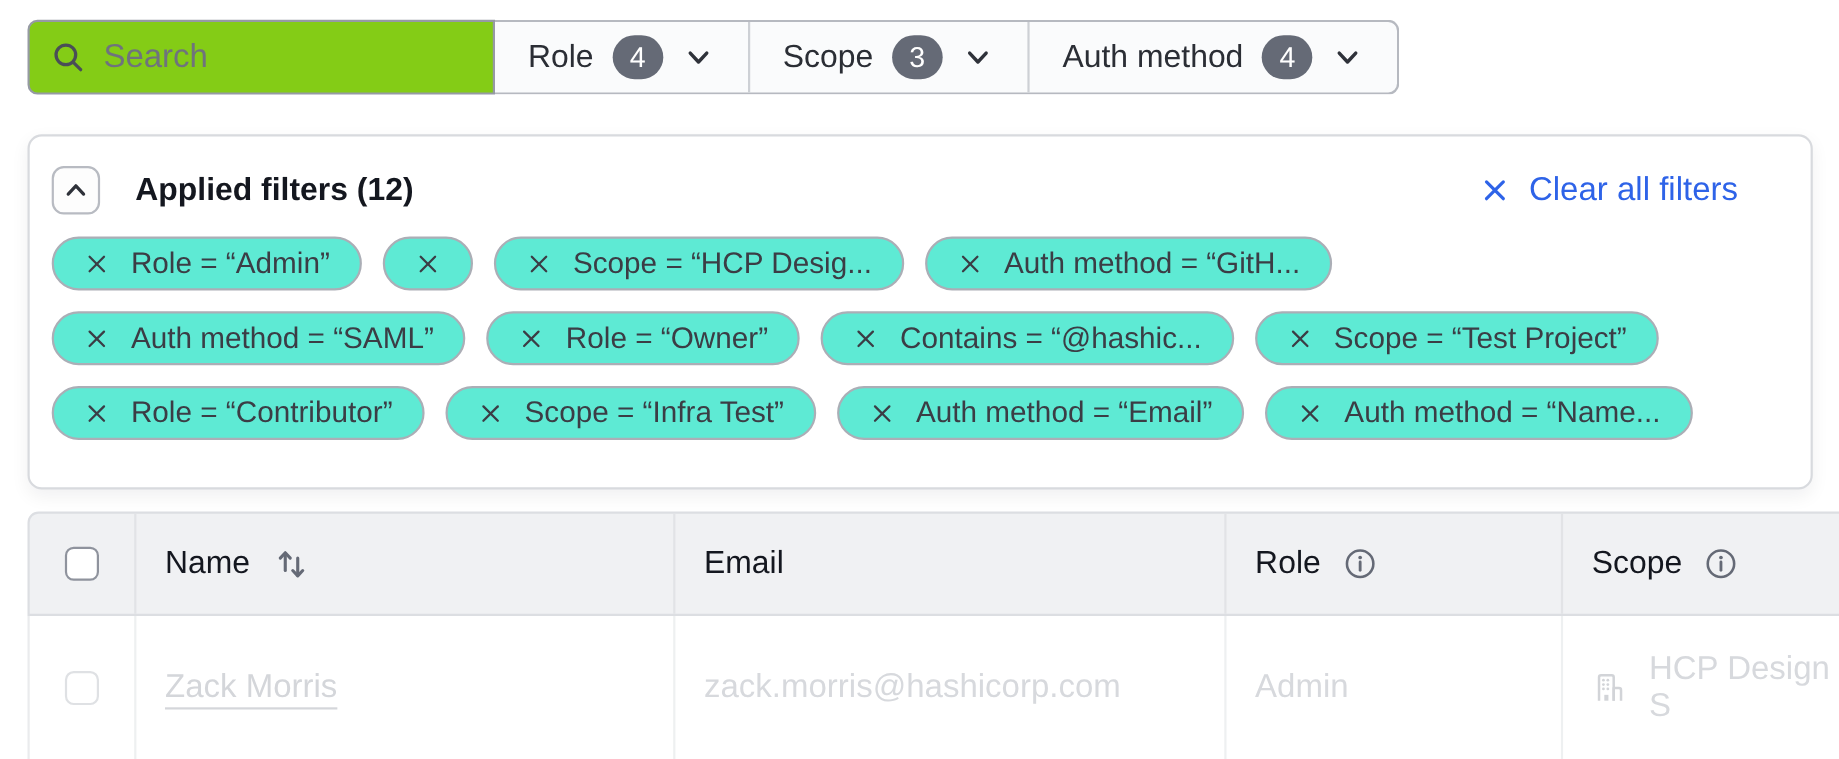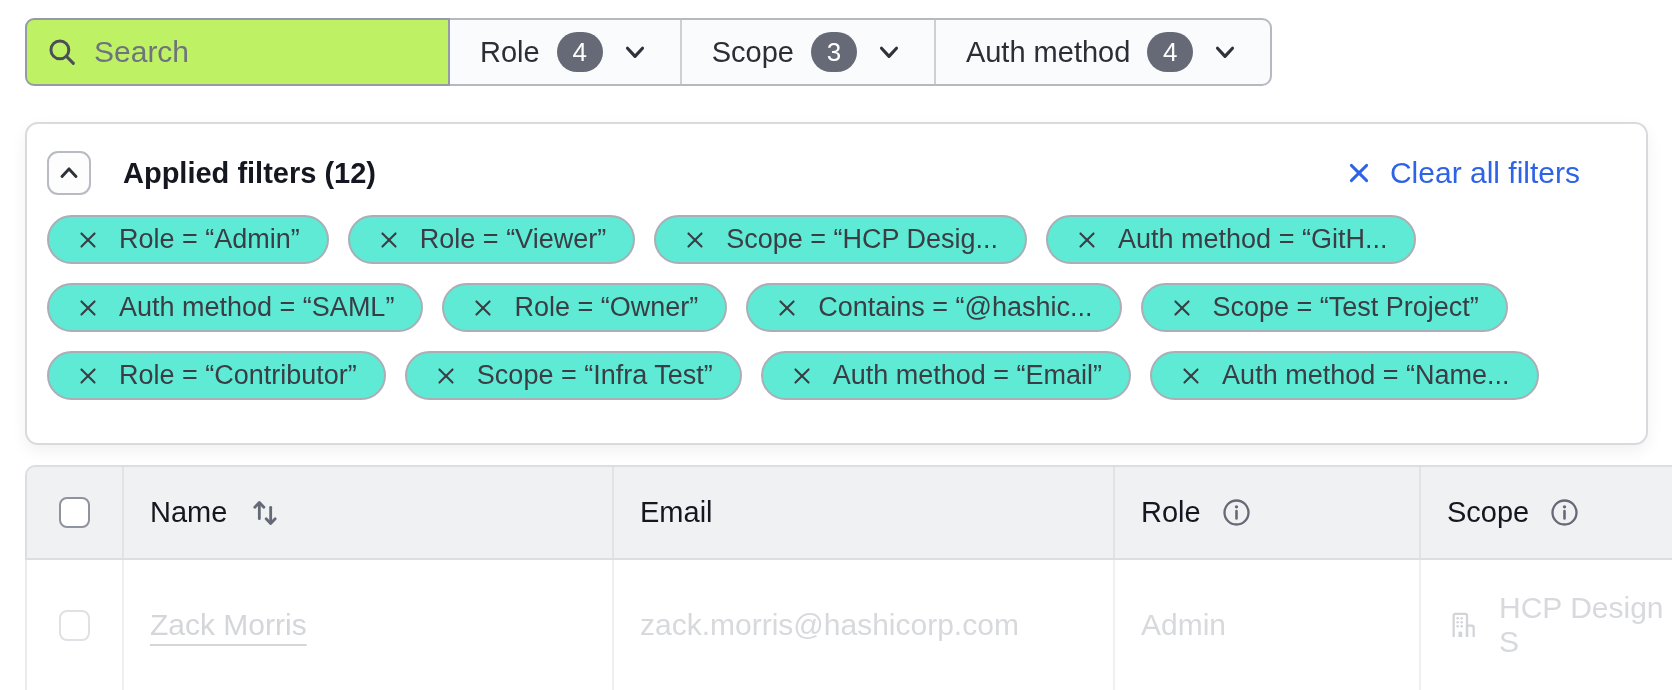--- a/index.html
+++ b/index.html
@@ -1,21 +1,21 @@
 <!DOCTYPE html>
 <html><head>
 <meta charset="utf-8">
 <style>
   * { margin:0; padding:0; box-sizing:border-box; }
   html,body { width:1672px; height:690px; overflow:hidden; background:#ffffff;
     font-family:"Liberation Sans","DejaVu Sans",sans-serif; color:#3b3d45; }
 
   
   .toolbar { position:absolute; left:25px; top:18px; height:68px; display:flex; }
-  .search-box { width:425px; height:68px; background:#bef264; border:2px solid #969aa4;
+  .search-box { width:425px; height:68px; background:#84cc16; border:2px solid #969aa4;
     border-radius:9px 0 0 9px; display:flex; align-items:center; padding:0 18px; gap:15px; }
   .search-input { flex:1; border:none; outline:none; background:transparent;
     font-size:30px; color:#3b3d45; font-family:inherit; }
   .search-input::placeholder { color:#6f737d; }
   .seg-group { display:flex; border:2px solid #b6b9c0; border-left:none;
     border-radius:0 10px 10px 0; background:#fafbfc; }
   .seg { display:flex; align-items:center; gap:17px; padding:0 30px;
     border-left:2px solid #cdd0d5; cursor:pointer; }
   .seg:first-child { border-left:none; }
   .seg-label { font-size:29px; color:#2b2e35; }
@@ -135,21 +135,20 @@
         </span>
       <span>Role = “Admin”</span>
     </div>
     <div class="pill">
       <span>
           <svg width="24" height="24" viewBox="0 0 22 22" fill="none" stroke="#3b3d45" stroke-width="1.9" stroke-linecap="round">
             <line x1="5" y1="5" x2="17" y2="17"></line>
             <line x1="17" y1="5" x2="5" y2="17"></line>
           </svg>
         </span>
-      <span>Role = “Viewer”</span>
     </div>
     <div class="pill">
       <span>
           <svg width="24" height="24" viewBox="0 0 22 22" fill="none" stroke="#3b3d45" stroke-width="1.9" stroke-linecap="round">
             <line x1="5" y1="5" x2="17" y2="17"></line>
             <line x1="17" y1="5" x2="5" y2="17"></line>
           </svg>
         </span>
       <span>Scope = “HCP Desig...</span>
     </div>

